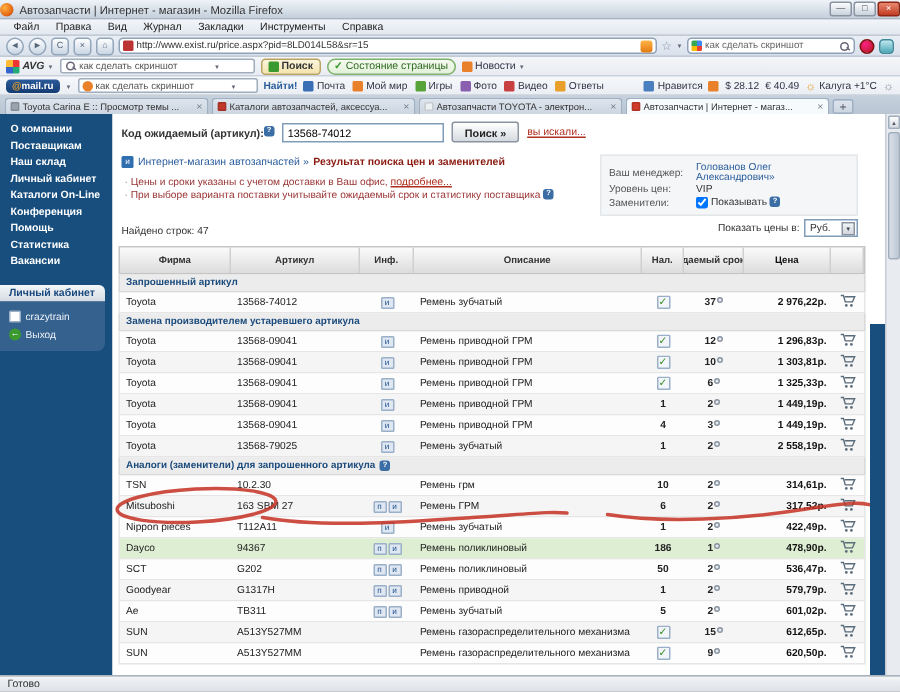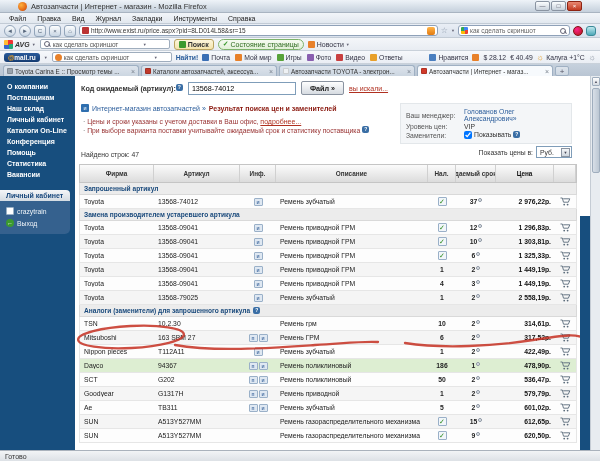--- a/index.html
+++ b/index.html
@@ -1,20 +1,20 @@
 <!DOCTYPE html>
 <html><head>
 <meta charset="utf-8">
 <style>
   *{box-sizing:border-box;margin:0;padding:0;}
   body{font-family:"Liberation Sans",sans-serif;background:#888;}
   .screen{position:relative;width:600px;height:461px;background:#cdd5de;overflow:hidden;font-size:8px;color:#222;}
 
   
-  .titlebar{height:13px;background:linear-gradient(#eef3f8,#c5d0dc);border-bottom:1px solid #a9b4c1;display:flex;align-items:center;padding:0 18px;gap:4px;}
+  .titlebar{height:13px;background:linear-gradient(#eef3f8,#c5d0dc);border-bottom:1px solid #a9b4c1;display:flex;align-items:center;padding:0 0;gap:4px;}
   .fx-icon{width:9px;height:9px;border-radius:50%;background:radial-gradient(circle at 35% 35%,#ffb13d,#e05e10 70%,#1b3d6e);flex:0 0 auto;}
   .title-text{font-size:7.5px;color:#333;}
   .win-btns{margin-left:auto;display:flex;gap:1px;}
   .wbtn{width:15px;height:10px;border:1px solid #8a94a2;border-radius:2px;background:linear-gradient(#fbfdfe,#c9d2dc);font-size:6px;line-height:8px;text-align:center;color:#445;}
   .wbtn.close{background:linear-gradient(#e98972,#c23b22);color:#fff;border-color:#8e2413;}
 
   
   .menubar{height:11px;background:linear-gradient(#f2f5f9,#e2e8ef);display:flex;align-items:center;padding:0 4px;gap:1px;border-bottom:1px solid #c2cbd5;}
   .menu-item{font-size:7px;color:#222;padding:0 5px;}
 
@@ -301,21 +301,21 @@
           <span class="exit-ic">←</span>
           <span>Выход</span>
         </div>
       </div>
     </div>
 
     <div class="main">
       <div class="srch-row">
         <label><span>Код ожидаемый (артикул):</span><span class="help">?</span></label>
         <input class="part-input" readonly="" value="13568-74012" style="">
-        <button class="btn">Файл »</button>
+        <button class="btn">Поиск »</button>
         <span class="link-red">вы искали...</span>
       </div>
 
       <div class="bcrumb">
         <span class="bc-ic">и</span>
         <span class="bc-sec">Интернет-магазин автозапчастей »</span>
         <span class="bc-page">Результат поиска цен и заменителей</span>
       </div>
 
       <div class="notes">

